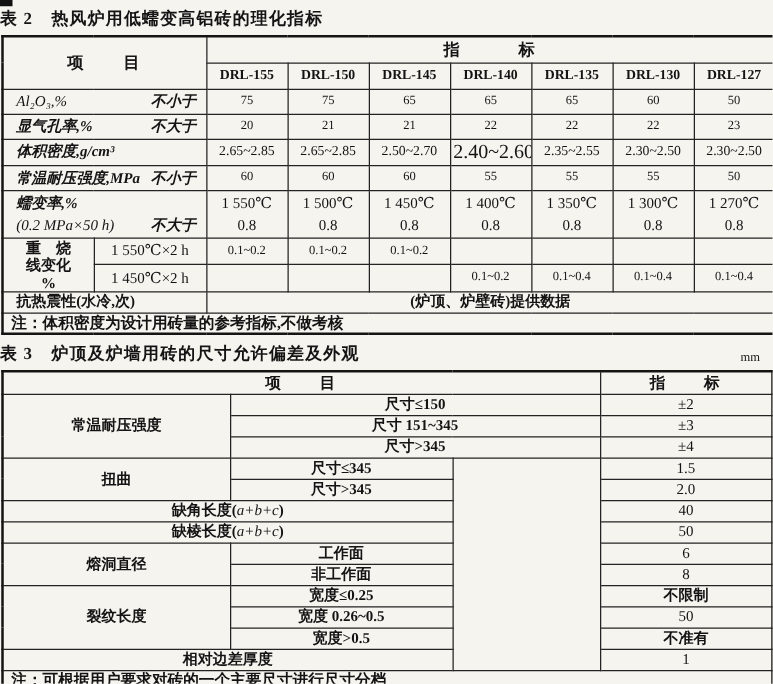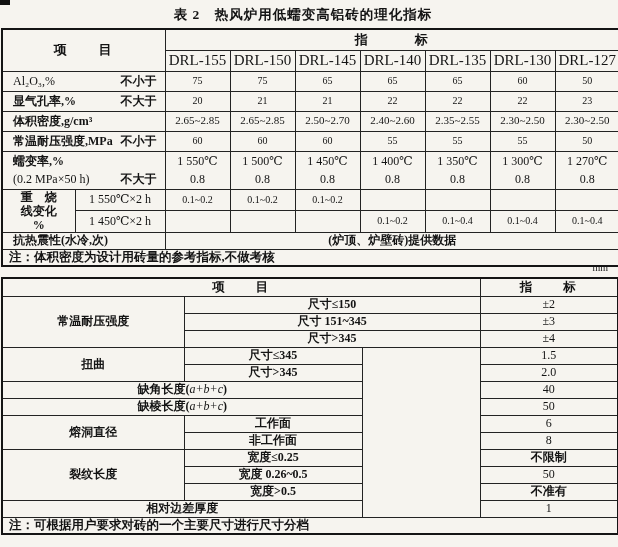--- a/index.html
+++ b/index.html
@@ -5,44 +5,44 @@
   html,body{margin:0;padding:0;}
   body{
     width:618px;height:547px;overflow:hidden;
     background:#f6f4ef;
     font-family:"Liberation Serif","DejaVu Serif",serif;
     color:#141414;
     position:relative;
   }
   .scan-edge{position:absolute;top:0;left:0;width:10px;height:5px;background:#111;}
   .tbl-title{
-    text-align:center;font-weight:bold;font-size:13.5px;
+    font-weight:bold;font-size:13.5px;
     padding:6px 12px 4px 0;letter-spacing:1px;position:relative;
   }
   .tbl-title .unit{
     position:absolute;right:10px;bottom:4px;
     font-weight:normal;font-size:10px;letter-spacing:0;
   }
   table{border-collapse:collapse;table-layout:fixed;width:616px;margin:0 1px;
         border:2px solid #141414;}
   td,th{
     border:1px solid #232323;
     font-weight:normal;font-size:12px;text-align:center;
     padding:0 2px;overflow:hidden;line-height:1.25;
     box-sizing:border-box;
   }
   th{font-weight:bold;}
   .cjk{font-weight:bold;}
   .num{font-weight:normal;font-size:10px;}
   
   .t2 .lblcell{text-align:left;padding:0 8px 0 10px;}
-  .t2 .flexrow{display:flex;justify-content:space-between;align-items:flex-start;width:100%;}
+  .t2 .flexrow{display:flex;justify-content:space-between;align-items:flex-start;width:100%;font-style:italic;}
   .t2 .hdr-item{font-size:13px;letter-spacing:2px;}
   .t2 .hdr-ind{font-size:13px;letter-spacing:2px;}
-  .t2 .grade{font-size:15px;font-weight:normal;font-family:"Liberation Serif",serif;}
+  .t2 .grade{font-size:11px;font-weight:bold;font-family:"Liberation Serif",serif;}
   .t2 .creepcell div{line-height:18px;}
   .t2 .reheat-lbl div{line-height:14px;font-size:12px;}
   .t2 .notecell{text-align:left;padding-left:6px;font-size:12.5px;}
   .t2 tr.r-std{height:20px;}
   .t2 tr.r-hdr{height:21px;}
   .t2 tr.r-creep{height:38px;}
   .t2 tr.r-reheat{height:21px;}
   .t2 tr.r-small{height:17px;}
   
   .t3 td{height:17px;font-size:12px;}
@@ -120,21 +120,21 @@
   <tr class="r-std">
     <td colspan="2" class="lblcell">
       <div class="flexrow">
         <span class="cjk">体积密度,g/cm³</span>
         <span></span>
       </div>
     </td>
     <td class="num" style="font-size:11px">2.65~2.85</td>
     <td class="num" style="font-size:11px">2.65~2.85</td>
     <td class="num" style="font-size:11px">2.50~2.70</td>
-    <td class="num" style="font-size:11px">2.40~2.60</td>
+    <td class="num" style="font-size:16px">2.40~2.60</td>
     <td class="num" style="font-size:11px">2.35~2.55</td>
     <td class="num" style="font-size:11px">2.30~2.50</td>
     <td class="num" style="font-size:11px">2.30~2.50</td>
   </tr>
 
   <tr class="r-std">
     <td colspan="2" class="lblcell">
       <div class="flexrow">
         <span class="cjk">常温耐压强度,MPa</span>
         <span class="cjk">不小于</span>
@@ -220,20 +220,21 @@
     <td colspan="7" class="cjk">(炉顶、炉壁砖)提供数据</td>
   </tr>
 
   <tr class="r-small">
     <td colspan="9" class="notecell cjk">注：体积密度为设计用砖量的参考指标,不做考核</td>
   </tr>
 </tbody>
   </table>
 
 <div class="tbl-title">
+  <span>表 3　炉顶及炉墙用砖的尺寸允许偏差及外观</span>
   <span class="unit">mm</span>
 </div>
 
 <table class="t3">
   <colgroup>
     <col style="width:182px">
       <col style="width:178px">
       <col style="width:118px">
       <col style="width:138px">
   </colgroup>

